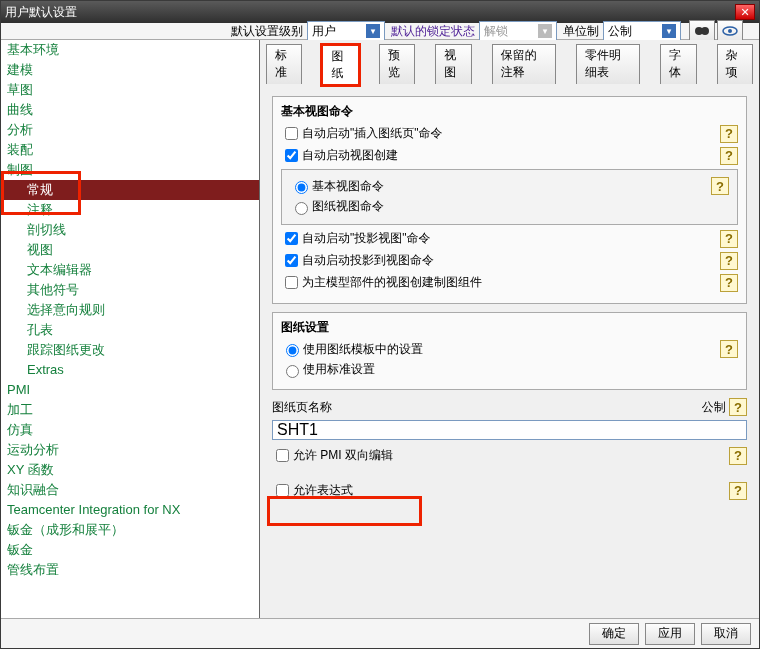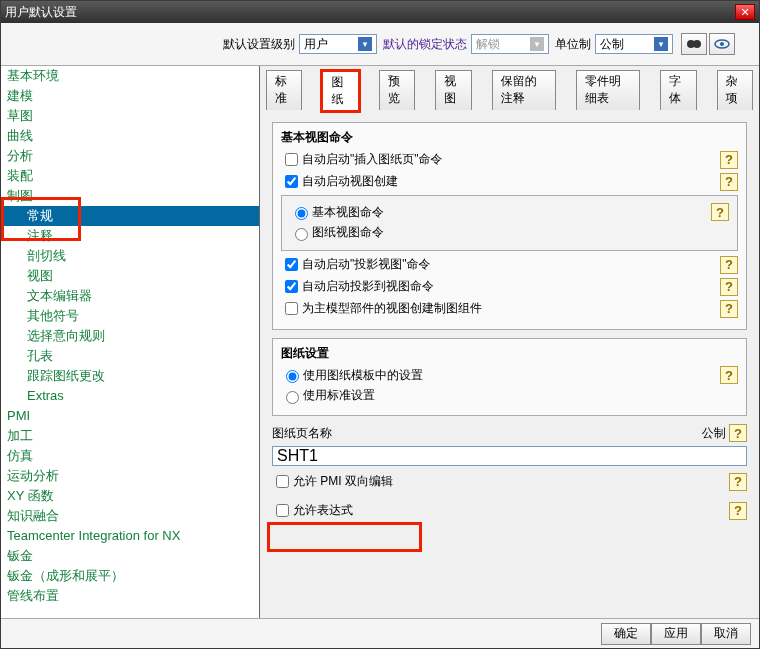--- a/index.html
+++ b/index.html
@@ -1,48 +1,48 @@
 <!DOCTYPE html>
 <html><head>
 <meta charset="utf-8">
 <style>
   * { box-sizing: border-box; font-family: "Microsoft YaHei", "SimSun", sans-serif; }
   body { margin: 0; background: #fff; }
   .window { width: 760px; height: 649px; border: 1px solid #3a3a3a; display: flex; flex-direction: column; background: #f0f0f0; }
   .titlebar { height: 22px; background: linear-gradient(#5a5a5a,#2f2f2f); color: #fff; display: flex; align-items: center; padding: 0 4px; font-size: 12px; }
   .titlebar .title { flex: 1; }
   .close-btn { width: 20px; height: 16px; background: linear-gradient(#f66,#c00); display:flex; align-items:center; justify-content:center; color:#fff; font-size:11px; border:1px solid #800; cursor:pointer; }
-  .toolbar { height: 43px; border-bottom: 1px solid #aaa; display: flex; align-items: center; padding: 0 24px; font-size: 12px; background: #f5f5f5; justify-content:flex-end; }
+  .toolbar { height: 17px; border-bottom: 1px solid #aaa; display: flex; align-items: center; padding: 0 16px; font-size: 12px; background: #f5f5f5; justify-content:flex-end; }
   .toolbar label { margin-right: 4px; }
   .toolbar select, .toolbar .combo { height: 20px; font-size: 12px; border: 1px solid #7a9ac0; background: #fff; margin-right: 6px; }
   .toolbar .combo { display:inline-flex; align-items:center; padding:0 4px; }
   .toolbar .combo .arrow { width:14px; height:14px; background:#3a6fb7; margin-left:30px; display:inline-flex; align-items:center; justify-content:center; color:#fff; font-size:9px;}
   .toolbar .icbtn { width:26px; height:22px; background:linear-gradient(#fdfdfd,#e8e8e8); border:1px solid #888; margin-left:2px; display:inline-flex; align-items:center; justify-content:center; cursor:pointer;}
   .body { flex:1; display:flex; overflow:hidden; }
   .nav { width: 259px; border-right: 1px solid #666; background:#fff; overflow-y:scroll; font-size:13px; position:relative;}
   .nav-item { padding: 1px 6px; border-bottom:0; cursor:default; color:#15803d; line-height:18px;}
   .nav-item.indent { padding-left: 26px; }
-  .nav-item.selected { background:#0369a1; color:#fff; }
+  .nav-item.selected { background:#7f1d1d; color:#fff; }
   .redbox1 { position:absolute; border:3px solid #e20; pointer-events:none;}
   .content { flex:1; display:flex; flex-direction:column; background:#f0f0f0; position:relative;}
   .tabs { display:flex; gap:20px; padding:4px 6px 0 6px; font-size:12px;}
   .tab { padding:2px 8px; background:linear-gradient(#fefefe,#e6e6e6); border:1px solid #888; border-bottom:none; cursor:pointer;}
   .tab.active { background:#fff; border-bottom:1px solid #fff; position:relative; top:1px; border-color:#e20; outline:2px solid #e20;}
   .panel { margin:6px; padding:6px; font-size:12px; flex:1; overflow:auto; position:relative;}
   .group { border:1px solid #aaa; background:#fafafa; padding:6px 8px 8px 8px; margin-bottom:8px; position:relative;}
   .group .legend { font-weight:bold; font-size:12px; margin-bottom:4px;}
   .row { display:flex; align-items:center; margin:3px 0;}
   .row input[type=checkbox], .row input[type=radio]{ margin-right:4px;}
   .help { width:18px; height:18px; display:inline-flex; align-items:center; justify-content:center; border:1px solid #bba13a; background:#fff8d0; color:#8a6d00; font-weight:bold; font-size:13px; margin-left:auto; cursor:pointer;}
   .subgroup { border:1px solid #aaa; background:#f3f3f3; padding:4px 8px 6px 8px; margin:4px 0;}
   .label-row { display:flex; align-items:center; margin:4px 0;}
   .label-row .right { margin-left:auto; display:flex; align-items:center;}
   .textfield { width:100%; height:20px; border:1px solid #7a9ac0; padding:0 4px; font-size:16px;}
   .redbox2 { position:absolute; border:3px solid #e20; pointer-events:none;}
-  .footer { height:30px; border-top:1px solid #aaa; display:flex; align-items:center; justify-content:flex-end; padding:0 8px; background:#f5f5f5;}
+  .footer { height:30px; border-top:1px solid #aaa; display:flex; align-items:center; justify-content:flex-end; padding:0 8px; gap:6px; background:#f5f5f5;}
   .footer button { height:22px; padding:0 12px; font-size:12px; background:linear-gradient(#fdfdfd,#e2e2e2); border:1px solid #888; cursor:pointer;}
   ::-webkit-scrollbar { width:16px; background:#eee;}
   ::-webkit-scrollbar-thumb { background:#c4c4c4; border:1px solid #888;}
 </style>
 </head>
 <body>
 
 <div class="window">
 
   <div class="titlebar">
@@ -102,22 +102,22 @@
         <div class="nav-item indent">孔表</div>
         <div class="nav-item indent">跟踪图纸更改</div>
         <div class="nav-item indent">Extras</div>
         <div class="nav-item">PMI</div>
         <div class="nav-item">加工</div>
         <div class="nav-item">仿真</div>
         <div class="nav-item">运动分析</div>
         <div class="nav-item">XY 函数</div>
         <div class="nav-item">知识融合</div>
         <div class="nav-item">Teamcenter Integration for NX</div>
+        <div class="nav-item">钣金（成形和展平）</div>
         <div class="nav-item">钣金</div>
-        <div class="nav-item">钣金（成形和展平）</div>
         <div class="nav-item">管线布置</div>
       </div>
 
     <div class="content">
       <div class="tabs" id="tabs">
           <div class="tab">标准</div>
           <div class="tab active">图纸</div>
           <div class="tab">预览</div>
           <div class="tab">视图</div>
           <div class="tab">保留的注释</div>
@@ -185,21 +185,21 @@
           <span class="right"><span>公制</span>&nbsp;<span class="help">?</span></span>
         </div>
         <input class="textfield" value="SHT1" style="">
 
         <div class="row" style="margin-top:6px">
             <input type="checkbox" style="">
             <span>允许 PMI 双向编辑</span>
             <span class="help">?</span>
           </div>
 
-        <div class="row" id="exprrow" style="margin-top:10px">
+        <div class="row" id="exprrow" style="margin-top:16px">
             <input type="checkbox" style="">
             <span>允许表达式</span>
             <span class="help">?</span>
           </div>
 
         <div class="redbox2" id="rb2" style="left:1px; top:406px; width:155px; height:30px;"></div>
       </div>
     </div>
 
   </div>

